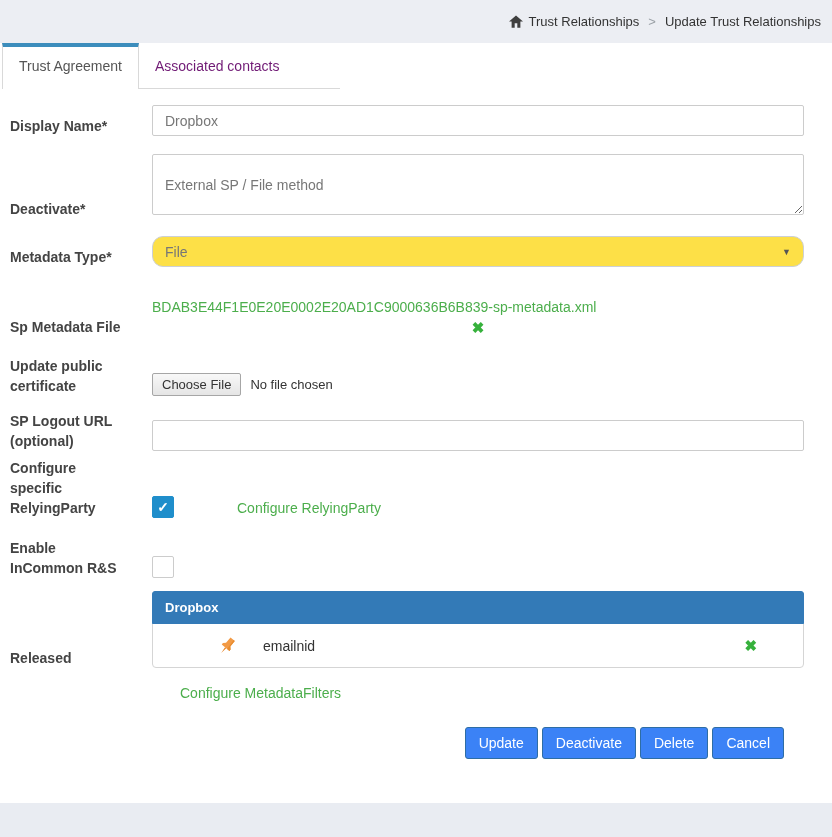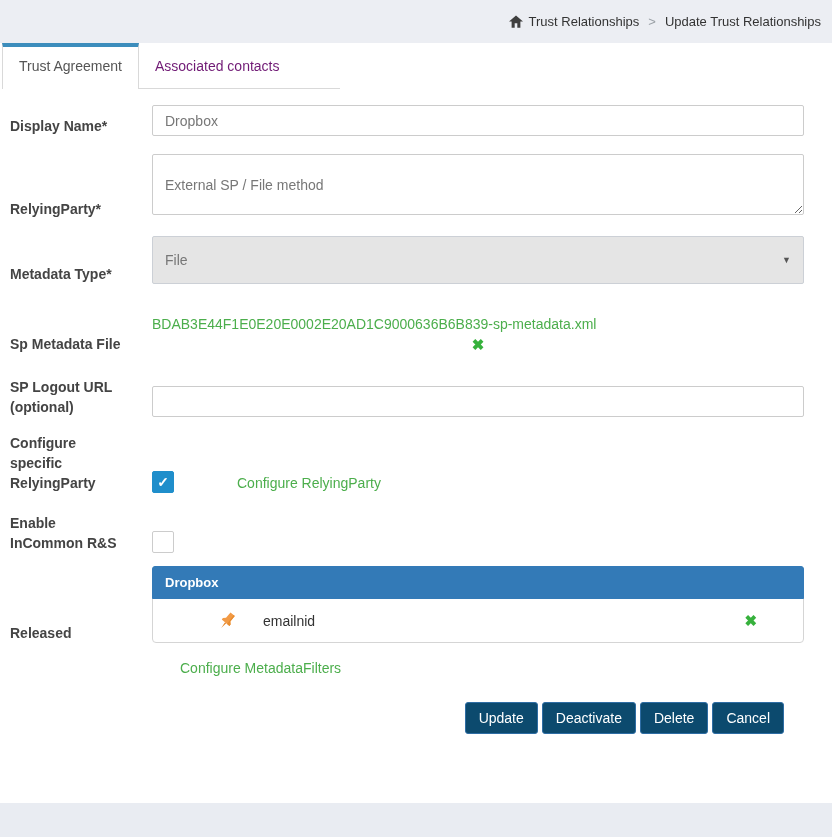--- a/index.html
+++ b/index.html
@@ -42,23 +42,23 @@
     line-height:20px; padding-top:7px; padding-right:20px;
   }
   .ffield { flex:1 1 auto; min-width:0; }
   .txt {
     width:100%; height:31px; border:1px solid #ccc; border-radius:2px;
     padding:6px 12px; font-size:14px; color:#777;
     font-family:"Liberation Sans", sans-serif; background:#fff; outline:none;
   }
   textarea.txt { height:61px; line-height:18px; padding-top:21px; resize:both; }
   .selectbox {
-    width:100%; height:48px; border:1px solid #ccd0d6; border-radius:2px;
+    width:100%; height:31px; border:1px solid #ccd0d6; border-radius:11px;
     display:flex; align-items:center; justify-content:space-between;
-    padding:0 12px; font-size:14px; color:#777; background:#e5e5e5; cursor:pointer;
+    padding:0 12px; font-size:14px; color:#777; background:#fde047; cursor:pointer;
   }
   .selectbox .arrow { font-size:9px; color:#555; }
   .green-link { color:#4cae4c; font-size:14px; text-decoration:none; cursor:pointer; line-height:20px; display:inline-block; }
   .green-x { color:#36b13c; font-weight:bold; font-size:15px; cursor:pointer; line-height:18px; display:inline-block; }
   .x-center { text-align:center; margin-top:2px; }
   
   .filectl { display:flex; align-items:center; padding-top:5px; }
   .choose-btn {
     font-size:13px; color:#333; padding:3px 9px; cursor:pointer;
     background:linear-gradient(#f8f8f8,#e5e5e5); border:1px solid #a6a6a6; border-radius:2px;
@@ -81,29 +81,29 @@
     background:#337ab7; color:#fff; font-weight:bold; font-size:13px;
     padding:8px 12px; border-radius:3px 3px 0 0; border:1px solid #337ab7; margin:-1px -1px 0 -1px;
   }
   .panel-row { display:flex; align-items:center; height:43px; padding:0 46px 0 64px; }
   .pin-wrap { width:20px; height:20px; display:inline-block; cursor:pointer; }
   .pin-svg { width:20px; height:20px; transform:rotate(40deg); }
   .attr-name { font-size:14px; color:#333; margin-left:26px; flex:1 1 auto; }
   
   .btn-bar { display:flex; justify-content:flex-end; gap:4px; margin:16px 20px 0 0; }
   .btn {
-    background:#0c4a6e; border:1px solid #2e6da4; color:#fff; font-size:14px;
+    background:#3b82f6; border:1px solid #2e6da4; color:#fff; font-size:14px;
     padding:6px 13px; border-radius:3px; cursor:pointer;
     font-family:"Liberation Sans", sans-serif; line-height:18px;
   }
   
   .footer { flex:0 0 34px; background:#e9ecf2; margin-top:5px; }
   
   .mb18{margin-bottom:18px}.mb17{margin-bottom:17px}.mb30{margin-bottom:30px}
-  .mb16{margin-bottom:16px}.mb8{margin-bottom:8px}.mb9{margin-bottom:9px}
+  .mb16{margin-bottom:16px}.mb8{margin-bottom:8px}.mb9{margin-bottom:0}
   .mb13{margin-bottom:13px}.mb15{margin-bottom:15px}.mb24{margin-bottom:24px}
   .filters-row { padding-left:170px; }
 </style>
 </head>
 <body>
 
 <div class="page">
 
   <div class="topbar">
     <span class="crumb">
@@ -124,21 +124,21 @@
   <div class="content">
 
     <div class="frow mb18">
       <div class="flabel">Display Name*</div>
       <div class="ffield">
         <input type="text" class="txt" value="Dropbox" style="">
       </div>
     </div>
 
     <div class="frow mb17">
-      <div class="flabel">RelyingParty*</div>
+      <div class="flabel">Deactivate*</div>
       <div class="ffield">
         <textarea class="txt" style="">External SP / File method</textarea>
       </div>
     </div>
 
     <div class="frow mb30">
       <div class="flabel">Metadata Type*</div>
       <div class="ffield">
         <div class="selectbox">
           <span>File</span>
@@ -150,20 +150,29 @@
     <div class="frow mb16">
       <div class="flabel" style="padding-top:0">Sp Metadata File</div>
       <div class="ffield">
         <a class="green-link">BDAB3E44F1E0E20E0002E20AD1C9000636B6B839-sp-metadata.xml</a>
         <div class="x-center">
           <span class="green-x">✖</span>
         </div>
       </div>
     </div>
 
+    <div class="frow mb8">
+      <div class="flabel" style="padding-top:3px">Update public certificate</div>
+      <div class="ffield">
+        <div class="filectl">
+          <span class="choose-btn">Choose File</span>
+          <span class="file-status">No file chosen</span>
+        </div>
+      </div>
+    </div>
 
     <div class="frow mb9">
       <div class="flabel">SP Logout URL (optional)</div>
       <div class="ffield">
         <input type="text" class="txt" value="" style="">
       </div>
     </div>
 
     <div class="frow mb13">
       <div class="flabel">Configure specific RelyingParty</div>

